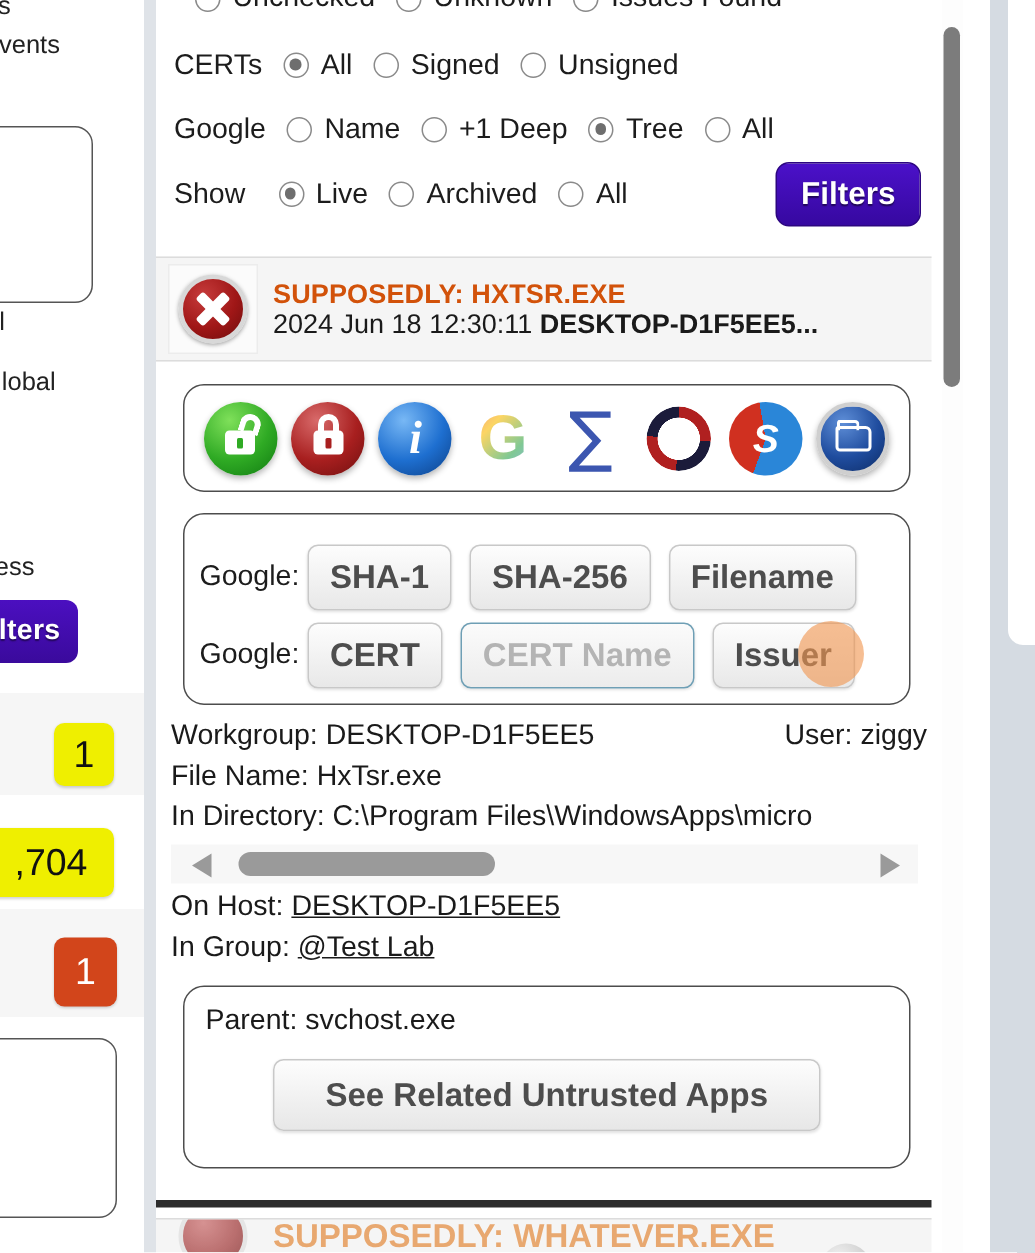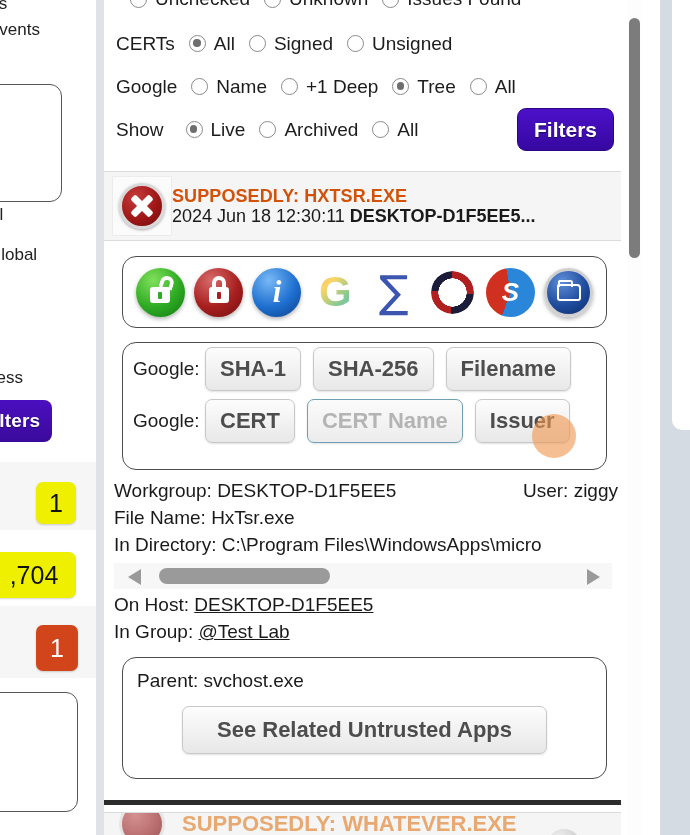--- a/index.html
+++ b/index.html
@@ -98,21 +98,21 @@
     border:3px solid #d8d8d8; position:relative;
     box-shadow:0 1px 3px rgba(0,0,0,.35);
   }
   .xcircle::before, .xcircle::after {
     content:""; position:absolute; left:50%; top:50%;
     width:26px; height:7px; background:#fff; border-radius:2px;
     transform-origin:center;
   }
   .xcircle::before { transform:translate(-50%,-50%) rotate(45deg); }
   .xcircle::after  { transform:translate(-50%,-50%) rotate(-45deg); }
-  .alert-texts { line-height:1.12; }
+  .alert-texts { margin-left:10px; line-height:1.12; }
   .alert-title { font-size:18px; font-weight:bold; color:#d2520a; letter-spacing:.1px; }
   .alert-sub { font-size:18px; color:#1a1a1a; }
   .alert-sub b { font-weight:bold; }
 
   
   .icon-strip {
     position:absolute; left:18px; top:256px; width:485px; height:72px;
     border:1.5px solid #4d4d4d; border-radius:14px; background:#fff;
     display:flex; align-items:center; justify-content:space-around; padding:0 8px;
   }
@@ -162,21 +162,21 @@
     border:3px solid #cfcfcf; display:flex; align-items:center; justify-content:center;
     box-shadow:0 2px 4px rgba(0,0,0,.3);
   }
   .fold { width:24px; height:17px; border:2.5px solid #fff; border-radius:2px 4px 3px 3px; position:relative; }
   .fold::before { content:""; position:absolute; left:-1px; top:-6px; width:11px; height:5px;
                   border:2.5px solid #fff; border-bottom:none; border-radius:2px 3px 0 0; }
 
   
   .gpanel {
     position:absolute; left:18px; top:342px; width:485px; height:128px;
-    border:1.5px solid #4d4d4d; border-radius:14px; background:#fff; padding:0 10px;
+    border:1.5px solid #4d4d4d; border-radius:14px; background:#fff; padding:16px 10px;
   }
   .grow { display:flex; align-items:center; height:52px; }
   .glabel { font-size:19px; color:#1c1c1c; width:72px; flex:none; }
   .gbtn {
     background:linear-gradient(180deg,#fdfdfd 0%, #e8e8e8 100%);
     border:1px solid #c8c8c8; border-radius:7px;
     font-size:22px; font-weight:bold; color:#4d4d4d;
     padding:8px 14px; margin-right:12px; white-space:nowrap;
     box-shadow:0 1px 2px rgba(0,0,0,.12);
   }

